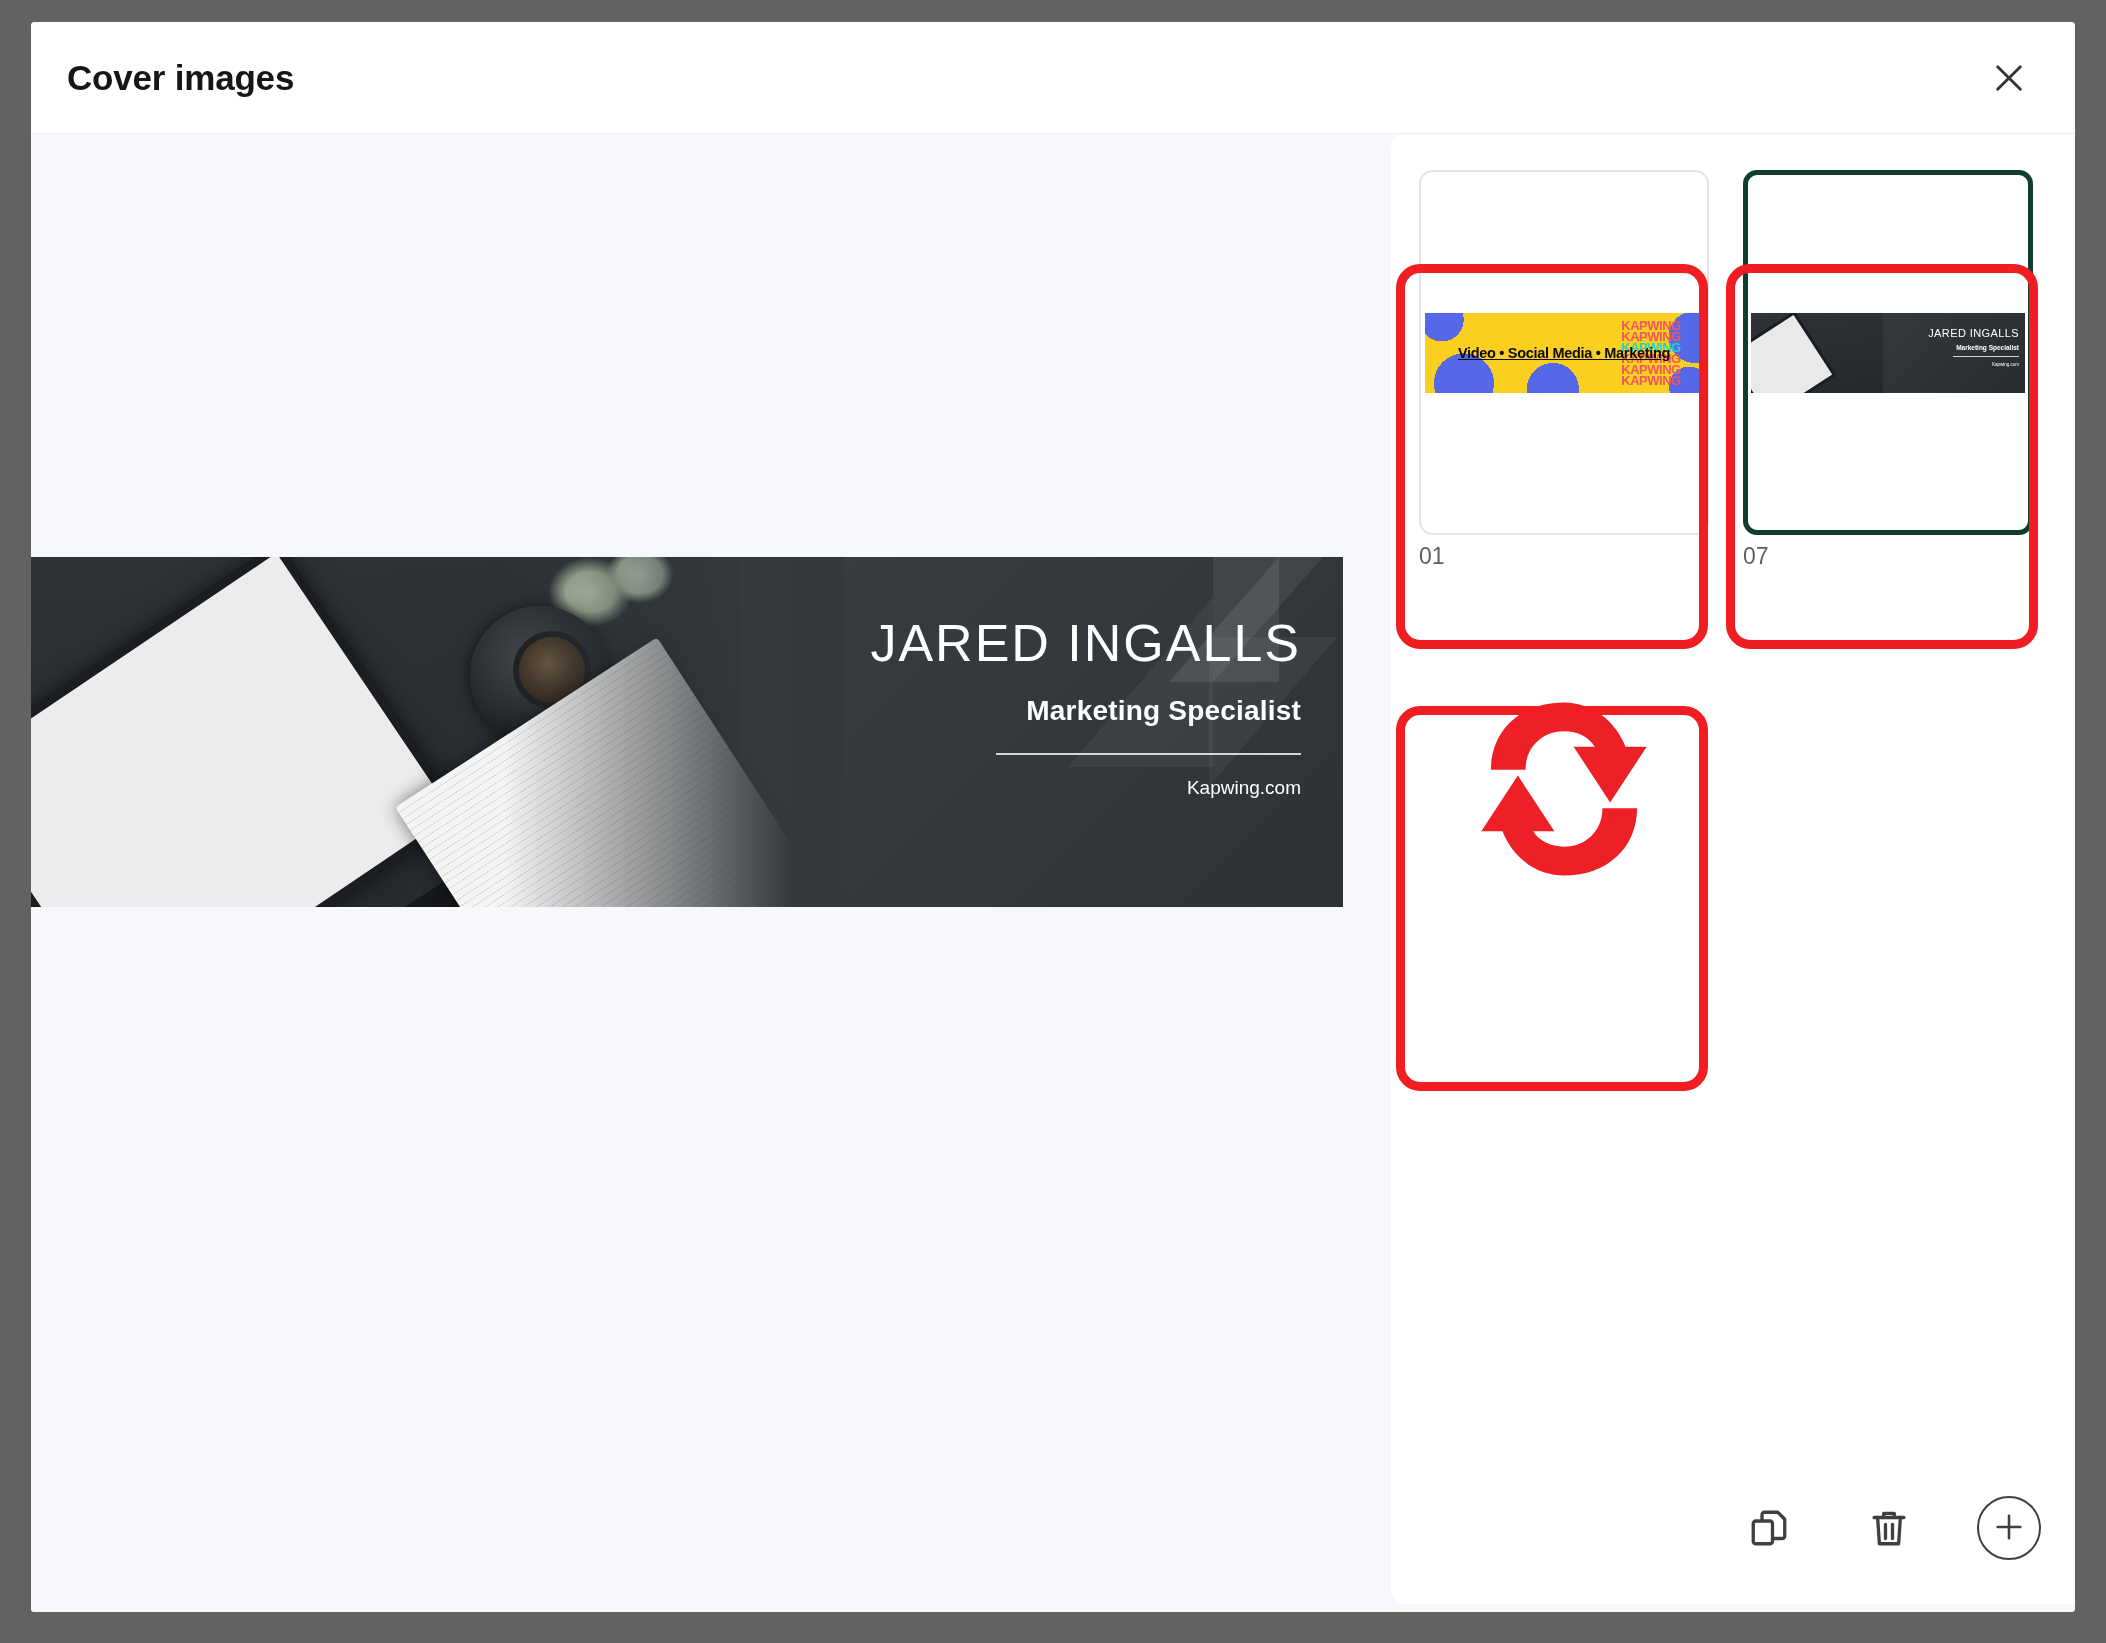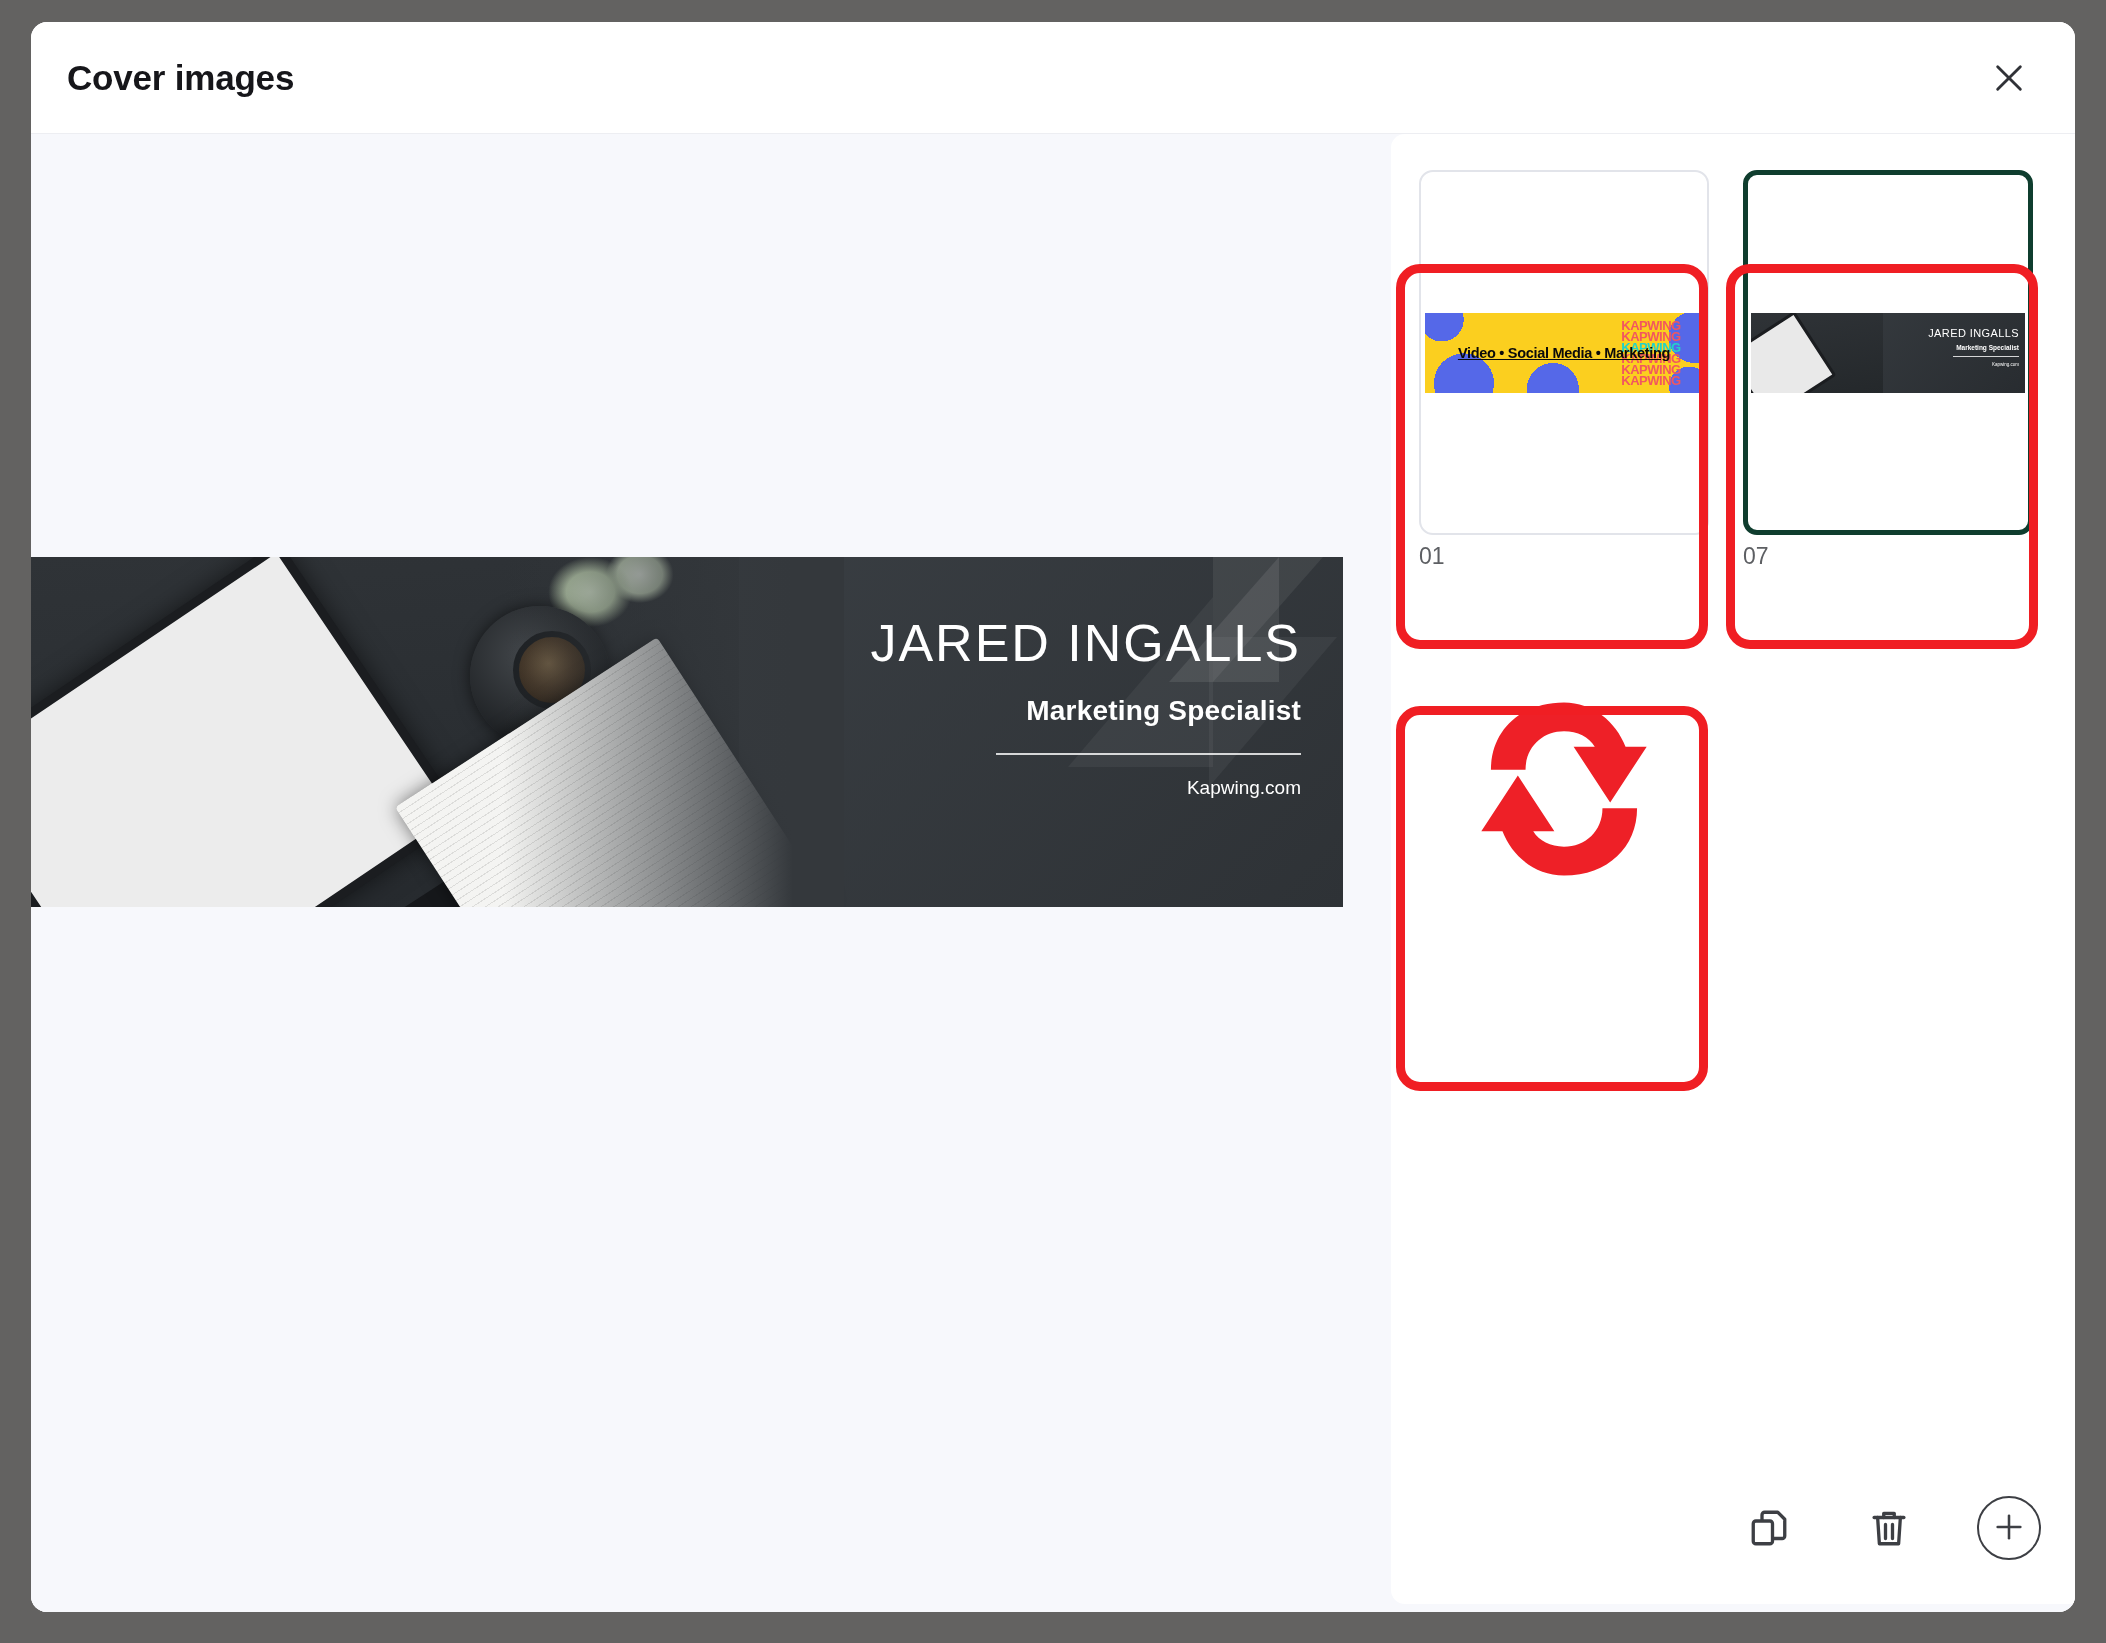--- a/index.html
+++ b/index.html
@@ -9,21 +9,21 @@
     font-family: "Liberation Sans", sans-serif;
     overflow: hidden;
   }
 
   
   .modal {
     position: absolute;
     left: 31px; top: 22px;
     width: 2044px; height: 1590px;
     background: #ffffff;
-    border-radius: 16px;
+    border-radius: 4px;
     overflow: hidden;
     display: flex;
     flex-direction: column;
   }
 
   
   .modal-header {
     height: 112px;
     flex: 0 0 112px;
     position: relative;

